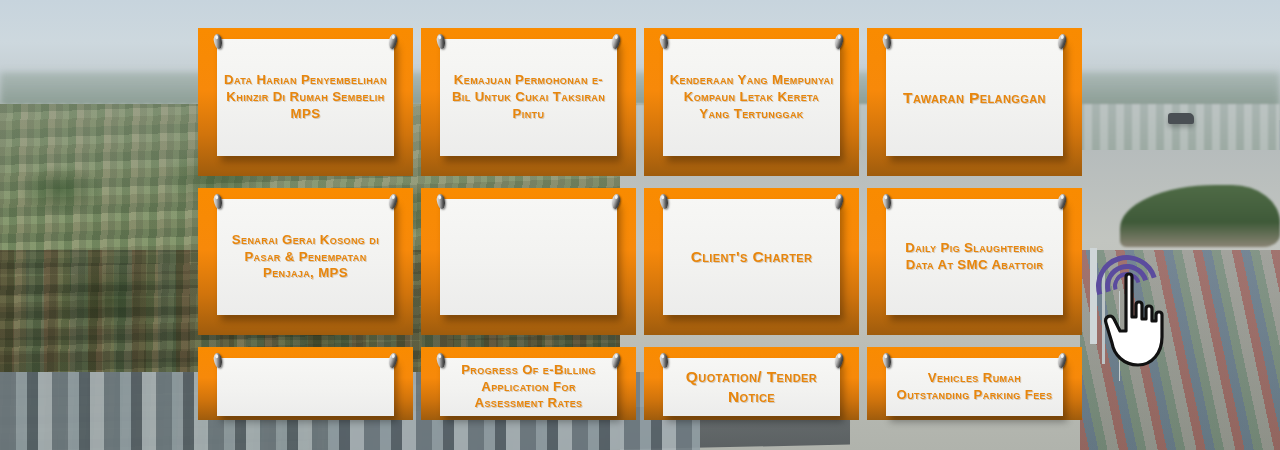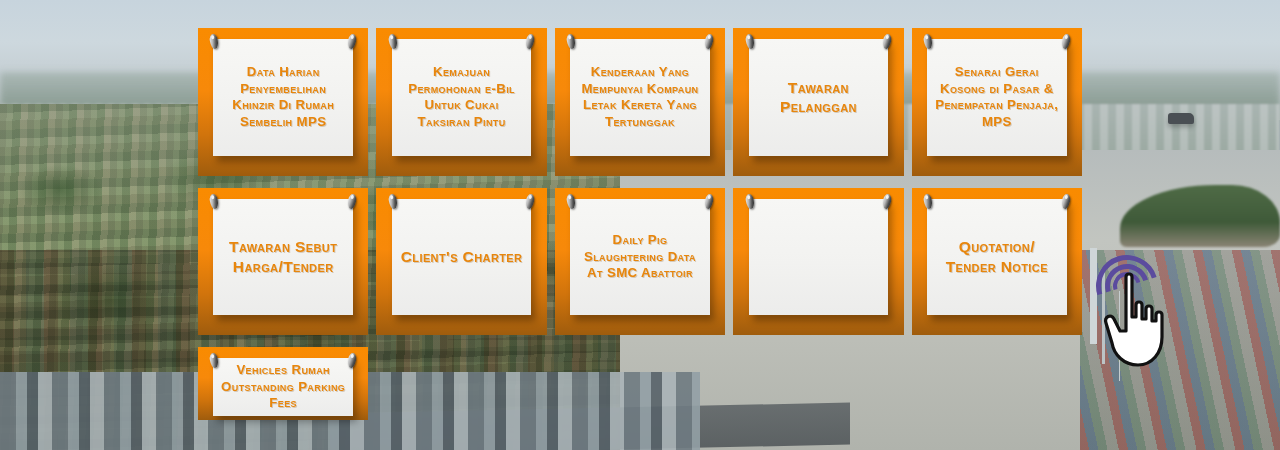--- a/index.html
+++ b/index.html
@@ -103,21 +103,21 @@
     background:linear-gradient(180deg,#5b6164 0%,#4d5356 100%);
     transform:skewY(-1.2deg);
     opacity:.85;
   }
 
   
   .grid {
     position:absolute; left:198px; top:28px;
     width:884px; height:392px;
     display:grid;
-    grid-template-columns:repeat(5, 1fr);
+    grid-template-columns:repeat(4, 1fr);
     grid-template-rows:repeat(2, 1fr);
     column-gap:8px; row-gap:12px;
   }
 
   .card {
     position:relative;
     background:linear-gradient(180deg,#f98b00 0%,#f7890a 42%,#d1740c 72%,#9f5c0d 100%);
     display:flex; align-items:flex-start; justify-content:center;
     cursor:pointer;
   }
@@ -228,41 +228,47 @@
         <div class="sheet">
           <span class="pin left"></span>
           <span class="pin right"></span>
           <div class="card-title sm">Senarai Gerai Kosong di Pasar &amp; Penempatan Penjaja, MPS</div>
         </div>
       </div>
       <div class="card">
         <div class="sheet">
           <span class="pin left"></span>
           <span class="pin right"></span>
-          <div class="card-title lg">Tawaran Sebut Harga/Tender</div>
         </div>
       </div>
       <div class="card">
         <div class="sheet">
           <span class="pin left"></span>
           <span class="pin right"></span>
           <div class="card-title lg">Client's Charter</div>
         </div>
       </div>
       <div class="card">
         <div class="sheet">
           <span class="pin left"></span>
           <span class="pin right"></span>
           <div class="card-title sm">Daily Pig Slaughtering Data At SMC Abattoir</div>
         </div>
       </div>
       <div class="card">
         <div class="sheet">
           <span class="pin left"></span>
           <span class="pin right"></span>
+        </div>
+      </div>
+      <div class="card">
+        <div class="sheet">
+          <span class="pin left"></span>
+          <span class="pin right"></span>
+          <div class="card-title sm">Progress Of e-Billing Application For Assessment Rates</div>
         </div>
       </div>
       <div class="card">
         <div class="sheet">
           <span class="pin left"></span>
           <span class="pin right"></span>
           <div class="card-title lg">Quotation/ Tender Notice</div>
         </div>
       </div>
       <div class="card">

